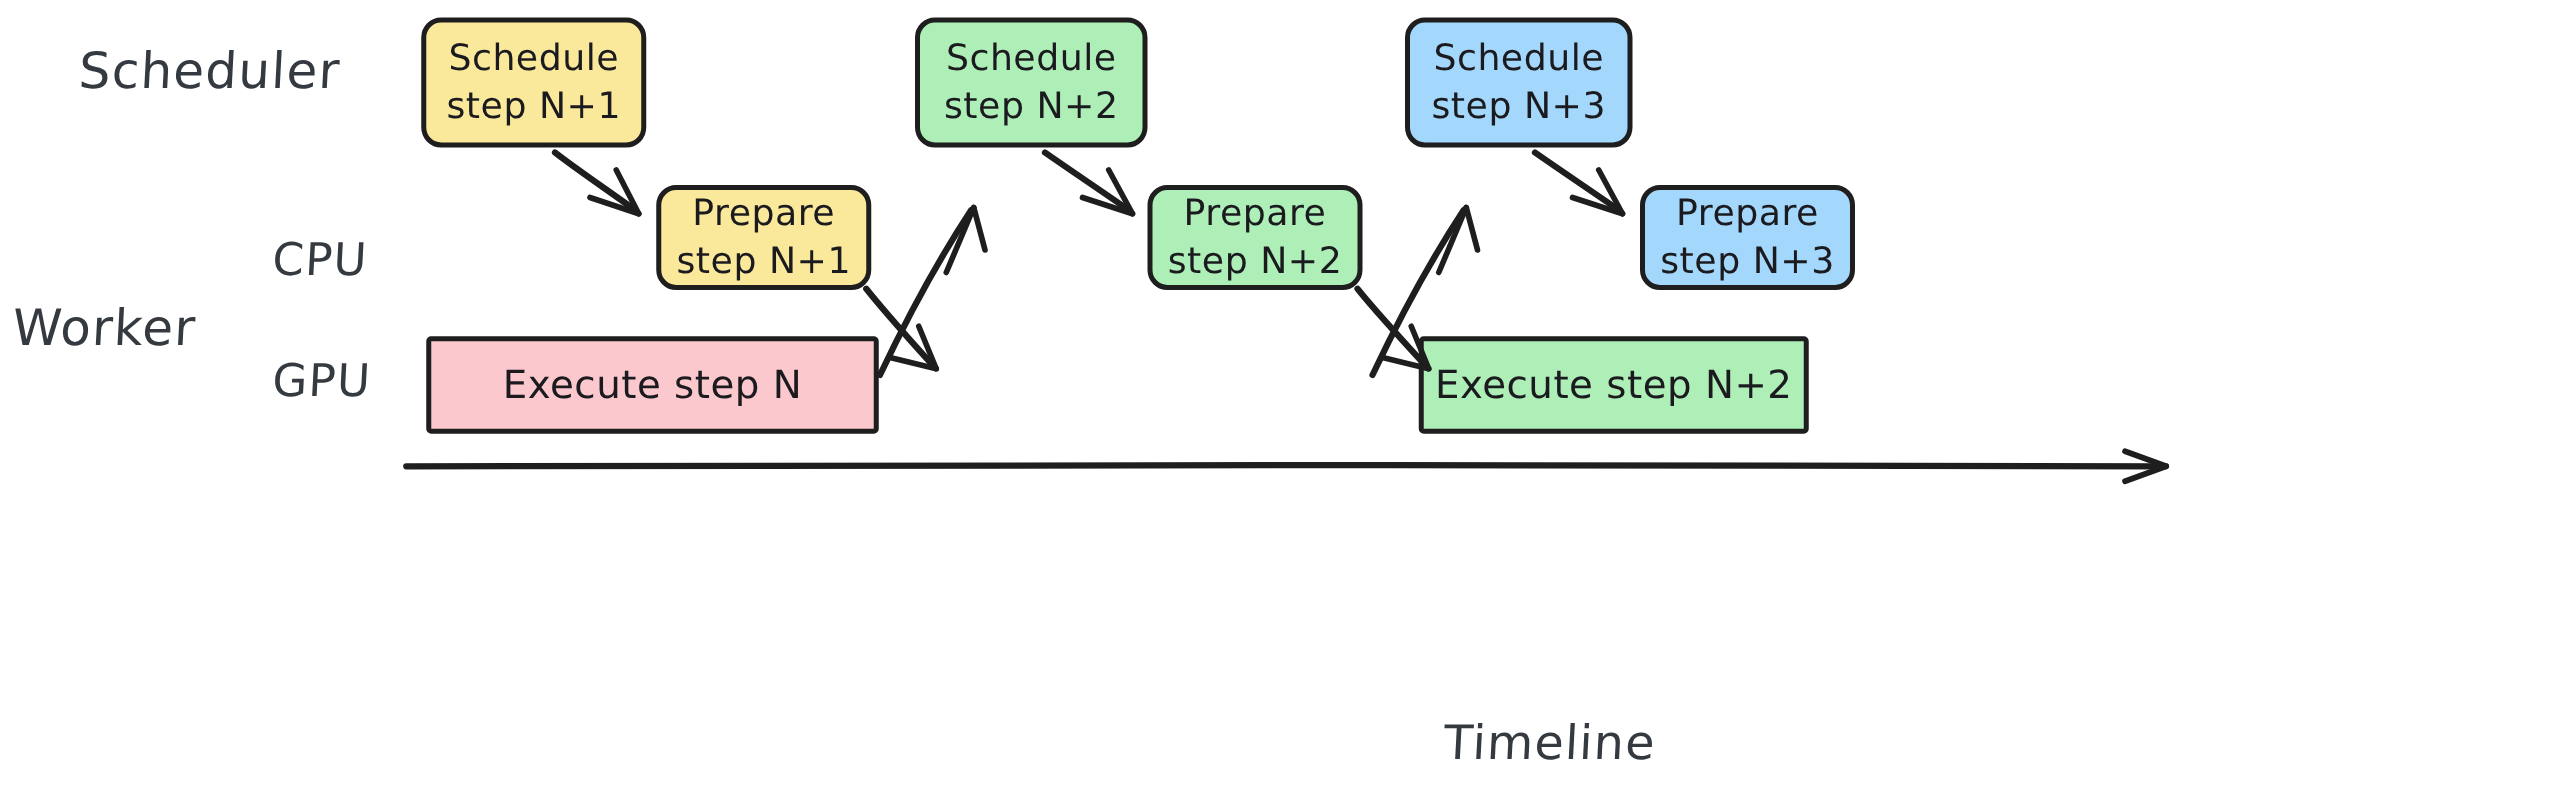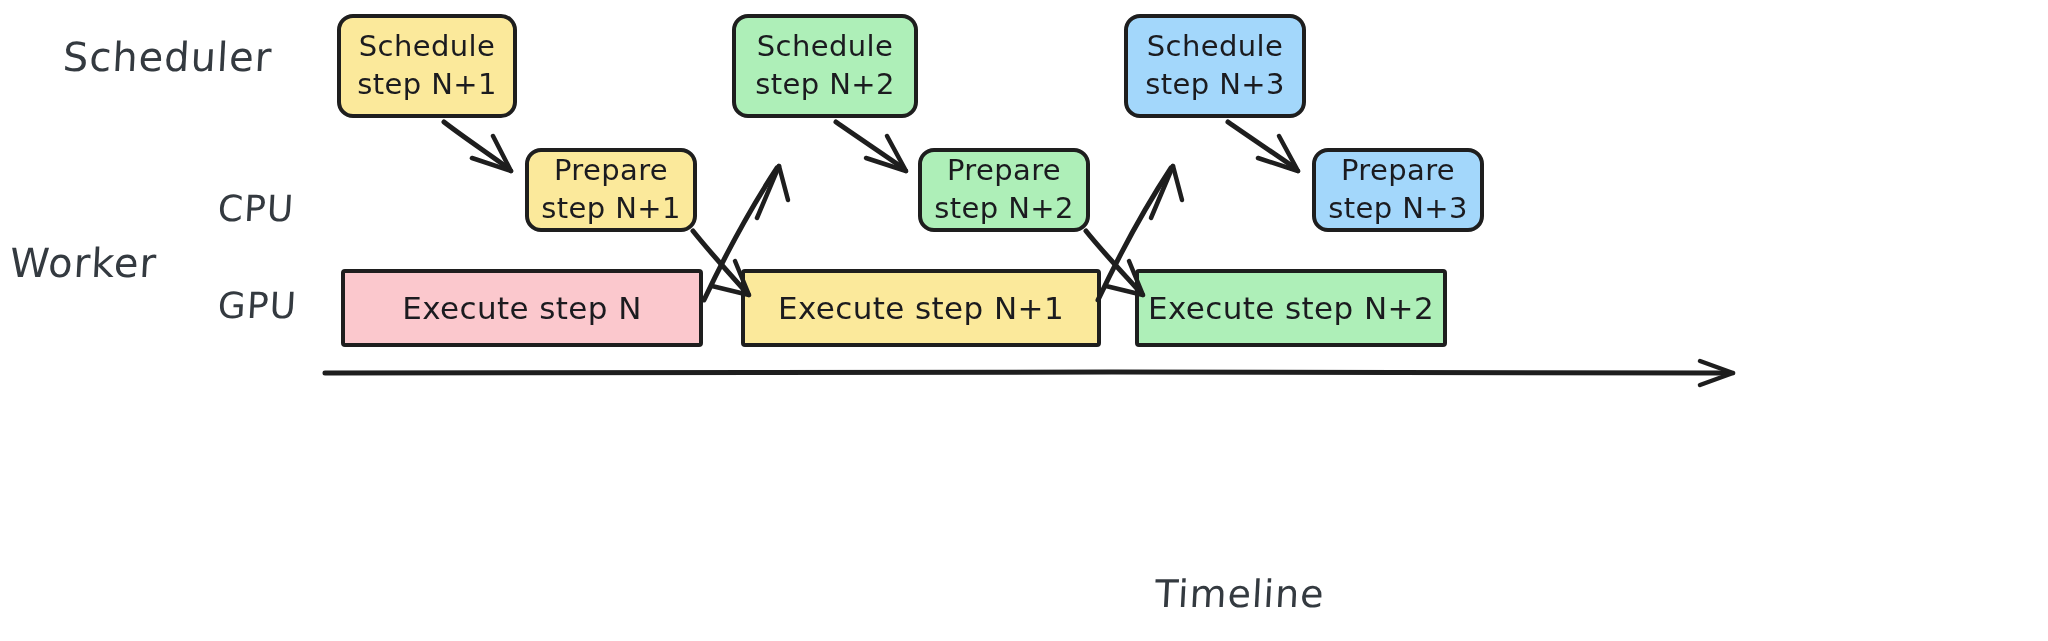--- a/index.html
+++ b/index.html
@@ -89,23 +89,20 @@
 
   <div class="box fill-blue" style="left:1312px;top:148px;width:172px;height:84px;">
     <span>Prepare</span>
     <span class="l2"><span>step </span><span class="ital">N+3</span></span>
   </div>
 
   <div class="box wide fill-pink" style="left:341px;top:269px;width:362px;height:78px;">
     <span><span>Execute step </span><span class="ital">N</span></span>
   </div>
 
-  <div class="box wide fill-yellow" style="left:741px;top:269px;width:360px;height:78px;">
-    <span><span>Execute step </span><span class="ital">N+1</span></span>
-  </div>
 
   <div class="box wide fill-green" style="left:1135px;top:269px;width:312px;height:78px;">
     <span><span>Execute step </span><span class="ital">N+2</span></span>
   </div>
 
   <svg class="ink" viewBox="0 0 2048 641">
 
     <g>
       <path d="M444 122 C462 136, 486 152, 508 168"></path>
       <path class="thin" d="M472 158 L511 171"></path>

